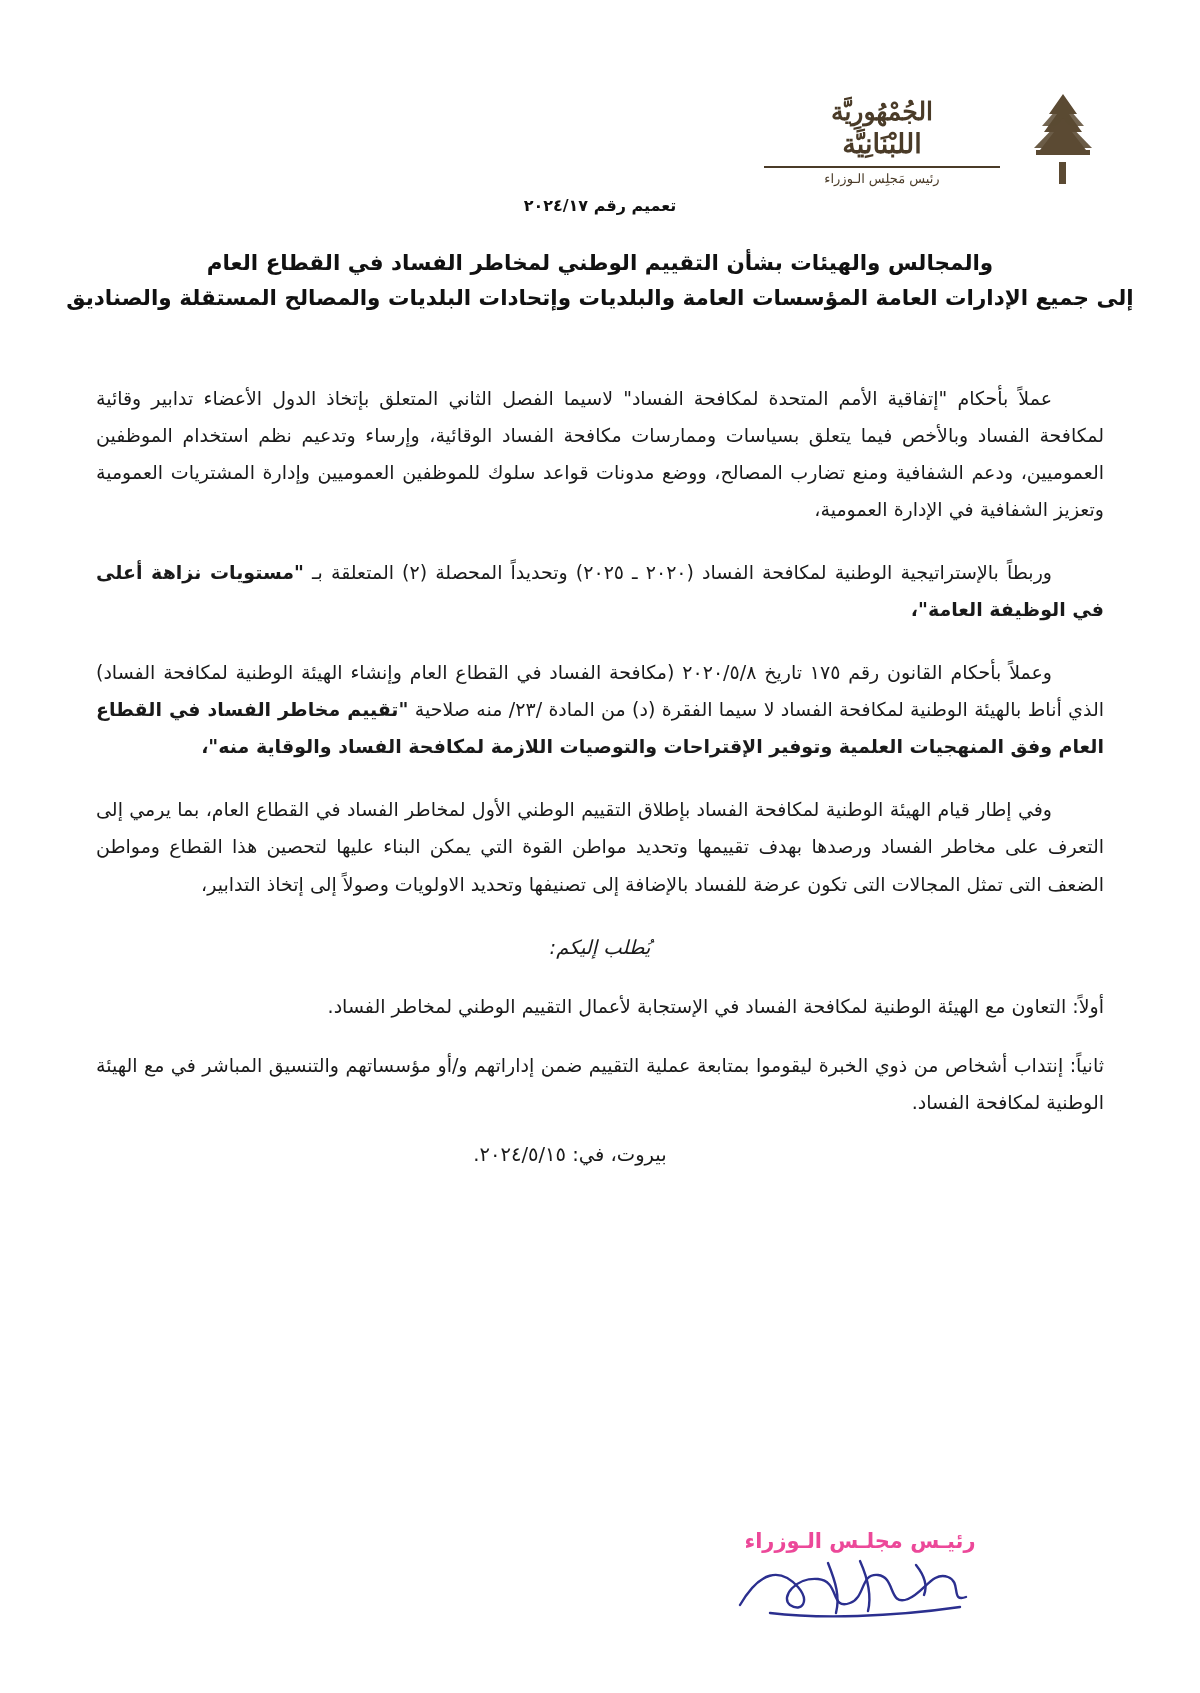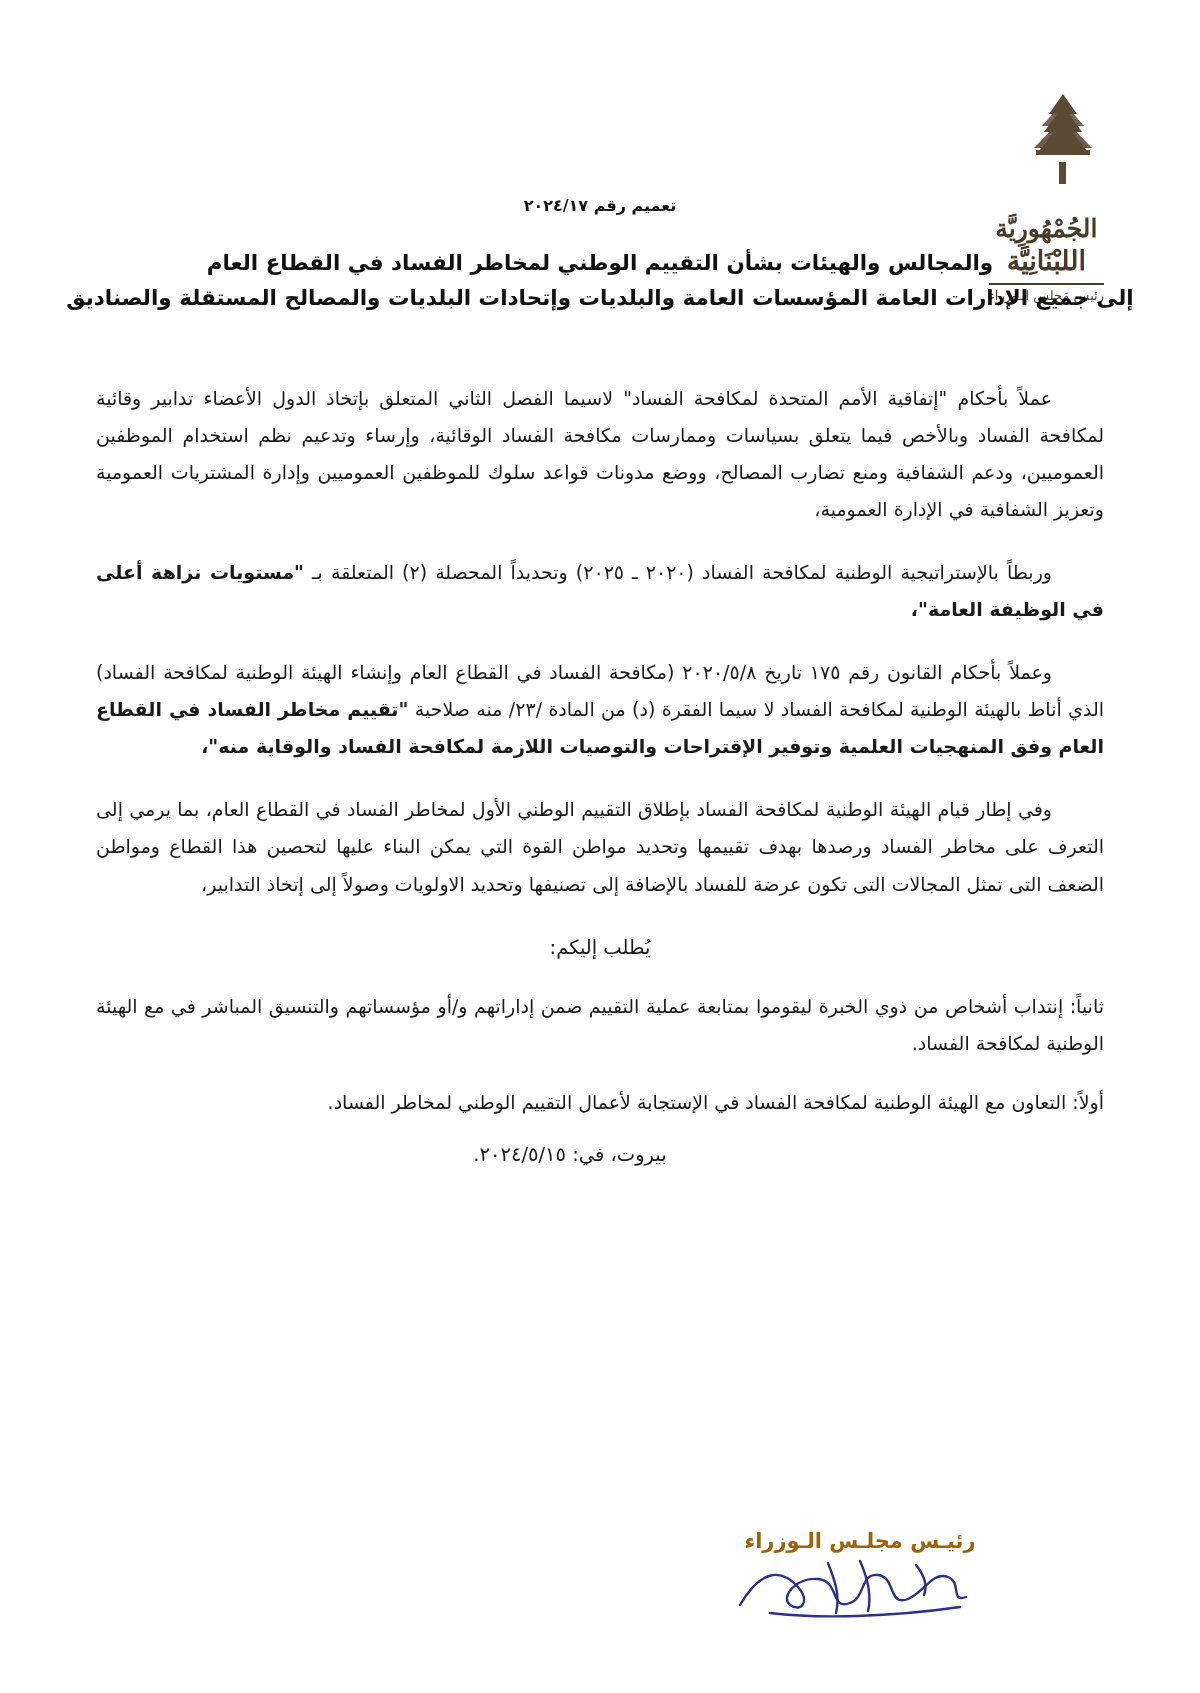--- a/index.html
+++ b/index.html
@@ -23,21 +23,21 @@
     box-sizing: border-box;
   }
 
   
   .letterhead {
     position: absolute;
     top: 92px;
     right: 96px;
     width: 340px;
     display: flex;
-    flex-direction: column;
+    flex-direction: row;
     align-items: flex-start;
     justify-content: flex-start;
     gap: 22px;
   }
   .emblem {
     width: 82px;
     height: 95px;
     flex: 0 0 auto;
     position: relative;
   }
@@ -109,20 +109,21 @@
     color: #1a1a1a;
   }
   p.para .ind { display: inline-block; width: 52px; }
   .bold { font-weight: bold; }
 
   p.center-line {
     margin: 0 0 22px 0;
     font-size: 19.5px;
     text-align: center;
     line-height: 1.9;
+    font-style: italic;
   }
   p.item {
     margin: 0 0 22px 0;
     font-size: 19px;
     line-height: 1.95;
     text-align: justify;
     text-align-last: right;
   }
   .sp-a { margin-bottom: 30px; }
   .sp-b { margin-bottom: 34px; }
@@ -139,21 +140,21 @@
     position: absolute;
     bottom: 62px;
     right: 180px;
     width: 320px;
     text-align: center;
   }
   .sign-title {
     font-size: 21px;
     font-weight: bold;
     letter-spacing: 3px;
-    color: #a16207;
+    color: #ec4899;
   }
   .sign-scribble {
     height: 78px;
     position: relative;
   }
   .sign-scribble svg { position: absolute; top: 0; right: 10px; }
   .sign-name {
     font-size: 24px;
     font-weight: bold;
     letter-spacing: 1px;
@@ -199,23 +200,23 @@
     <p class="para sp-a"><span class="ind"></span><span>وربطاً بالإستراتيجية الوطنية لمكافحة الفساد (٢٠٢٠ ـ ٢٠٢٥) وتحديداً المحصلة (٢) المتعلقة بـ</span>
       <span class="bold">"مستويات نزاهة أعلى في الوظيفة العامة"،</span></p>
 
     <p class="para sp-a"><span class="ind"></span><span>وعملاً بأحكام القانون رقم ١٧٥ تاريخ ٢٠٢٠/٥/٨ (مكافحة الفساد في القطاع العام وإنشاء الهيئة الوطنية لمكافحة الفساد) الذي أناط بالهيئة الوطنية لمكافحة الفساد لا سيما الفقرة (د) من المادة /٢٣/ منه صلاحية</span>
       <span class="bold">"تقييم مخاطر الفساد في القطاع العام وفق المنهجيات العلمية وتوفير الإقتراحات والتوصيات اللازمة لمكافحة الفساد والوقاية منه"،</span></p>
 
     <p class="para sp-b"><span class="ind"></span><span>وفي إطار قيام الهيئة الوطنية لمكافحة الفساد بإطلاق التقييم الوطني الأول لمخاطر الفساد في القطاع العام، بما يرمي إلى التعرف على مخاطر الفساد ورصدها بهدف تقييمها وتحديد مواطن القوة التي يمكن البناء عليها لتحصين هذا القطاع ومواطن الضعف التى تمثل المجالات التى تكون عرضة للفساد بالإضافة إلى تصنيفها وتحديد الاولويات وصولاً إلى إتخاذ التدابير،</span></p>
 
     <p class="center-line">يُطلب إليكم:</p>
 
+    <p class="item">أولاً: التعاون مع الهيئة الوطنية لمكافحة الفساد في الإستجابة لأعمال التقييم الوطني لمخاطر الفساد.</p>
+
     <p class="item">ثانياً: إنتداب أشخاص من ذوي الخبرة ليقوموا بمتابعة عملية التقييم ضمن إداراتهم و/أو مؤسساتهم والتنسيق المباشر في مع الهيئة الوطنية لمكافحة الفساد.</p>
-
-    <p class="item">أولاً: التعاون مع الهيئة الوطنية لمكافحة الفساد في الإستجابة لأعمال التقييم الوطني لمخاطر الفساد.</p>
 
     <p class="dateline">بيروت، في: ٢٠٢٤/٥/١٥.</p>
   </div>
 
   <div class="sign-block">
     <div class="sign-title">رئيـس مجلـس الـوزراء</div>
     <div class="sign-scribble">
       <svg width="300" height="78" viewBox="0 0 300 78" xmlns="http://www.w3.org/2000/svg">
         <g fill="none" stroke="#2b2f8f" stroke-width="2.4" stroke-linecap="round">
           <path d="M30 52 C50 18, 70 14, 88 34 C100 48, 92 60, 80 52 C70 44, 86 24, 108 26 C130 28, 120 58, 140 50 C156 44, 150 20, 168 22 C186 24, 178 54, 198 46"></path>

